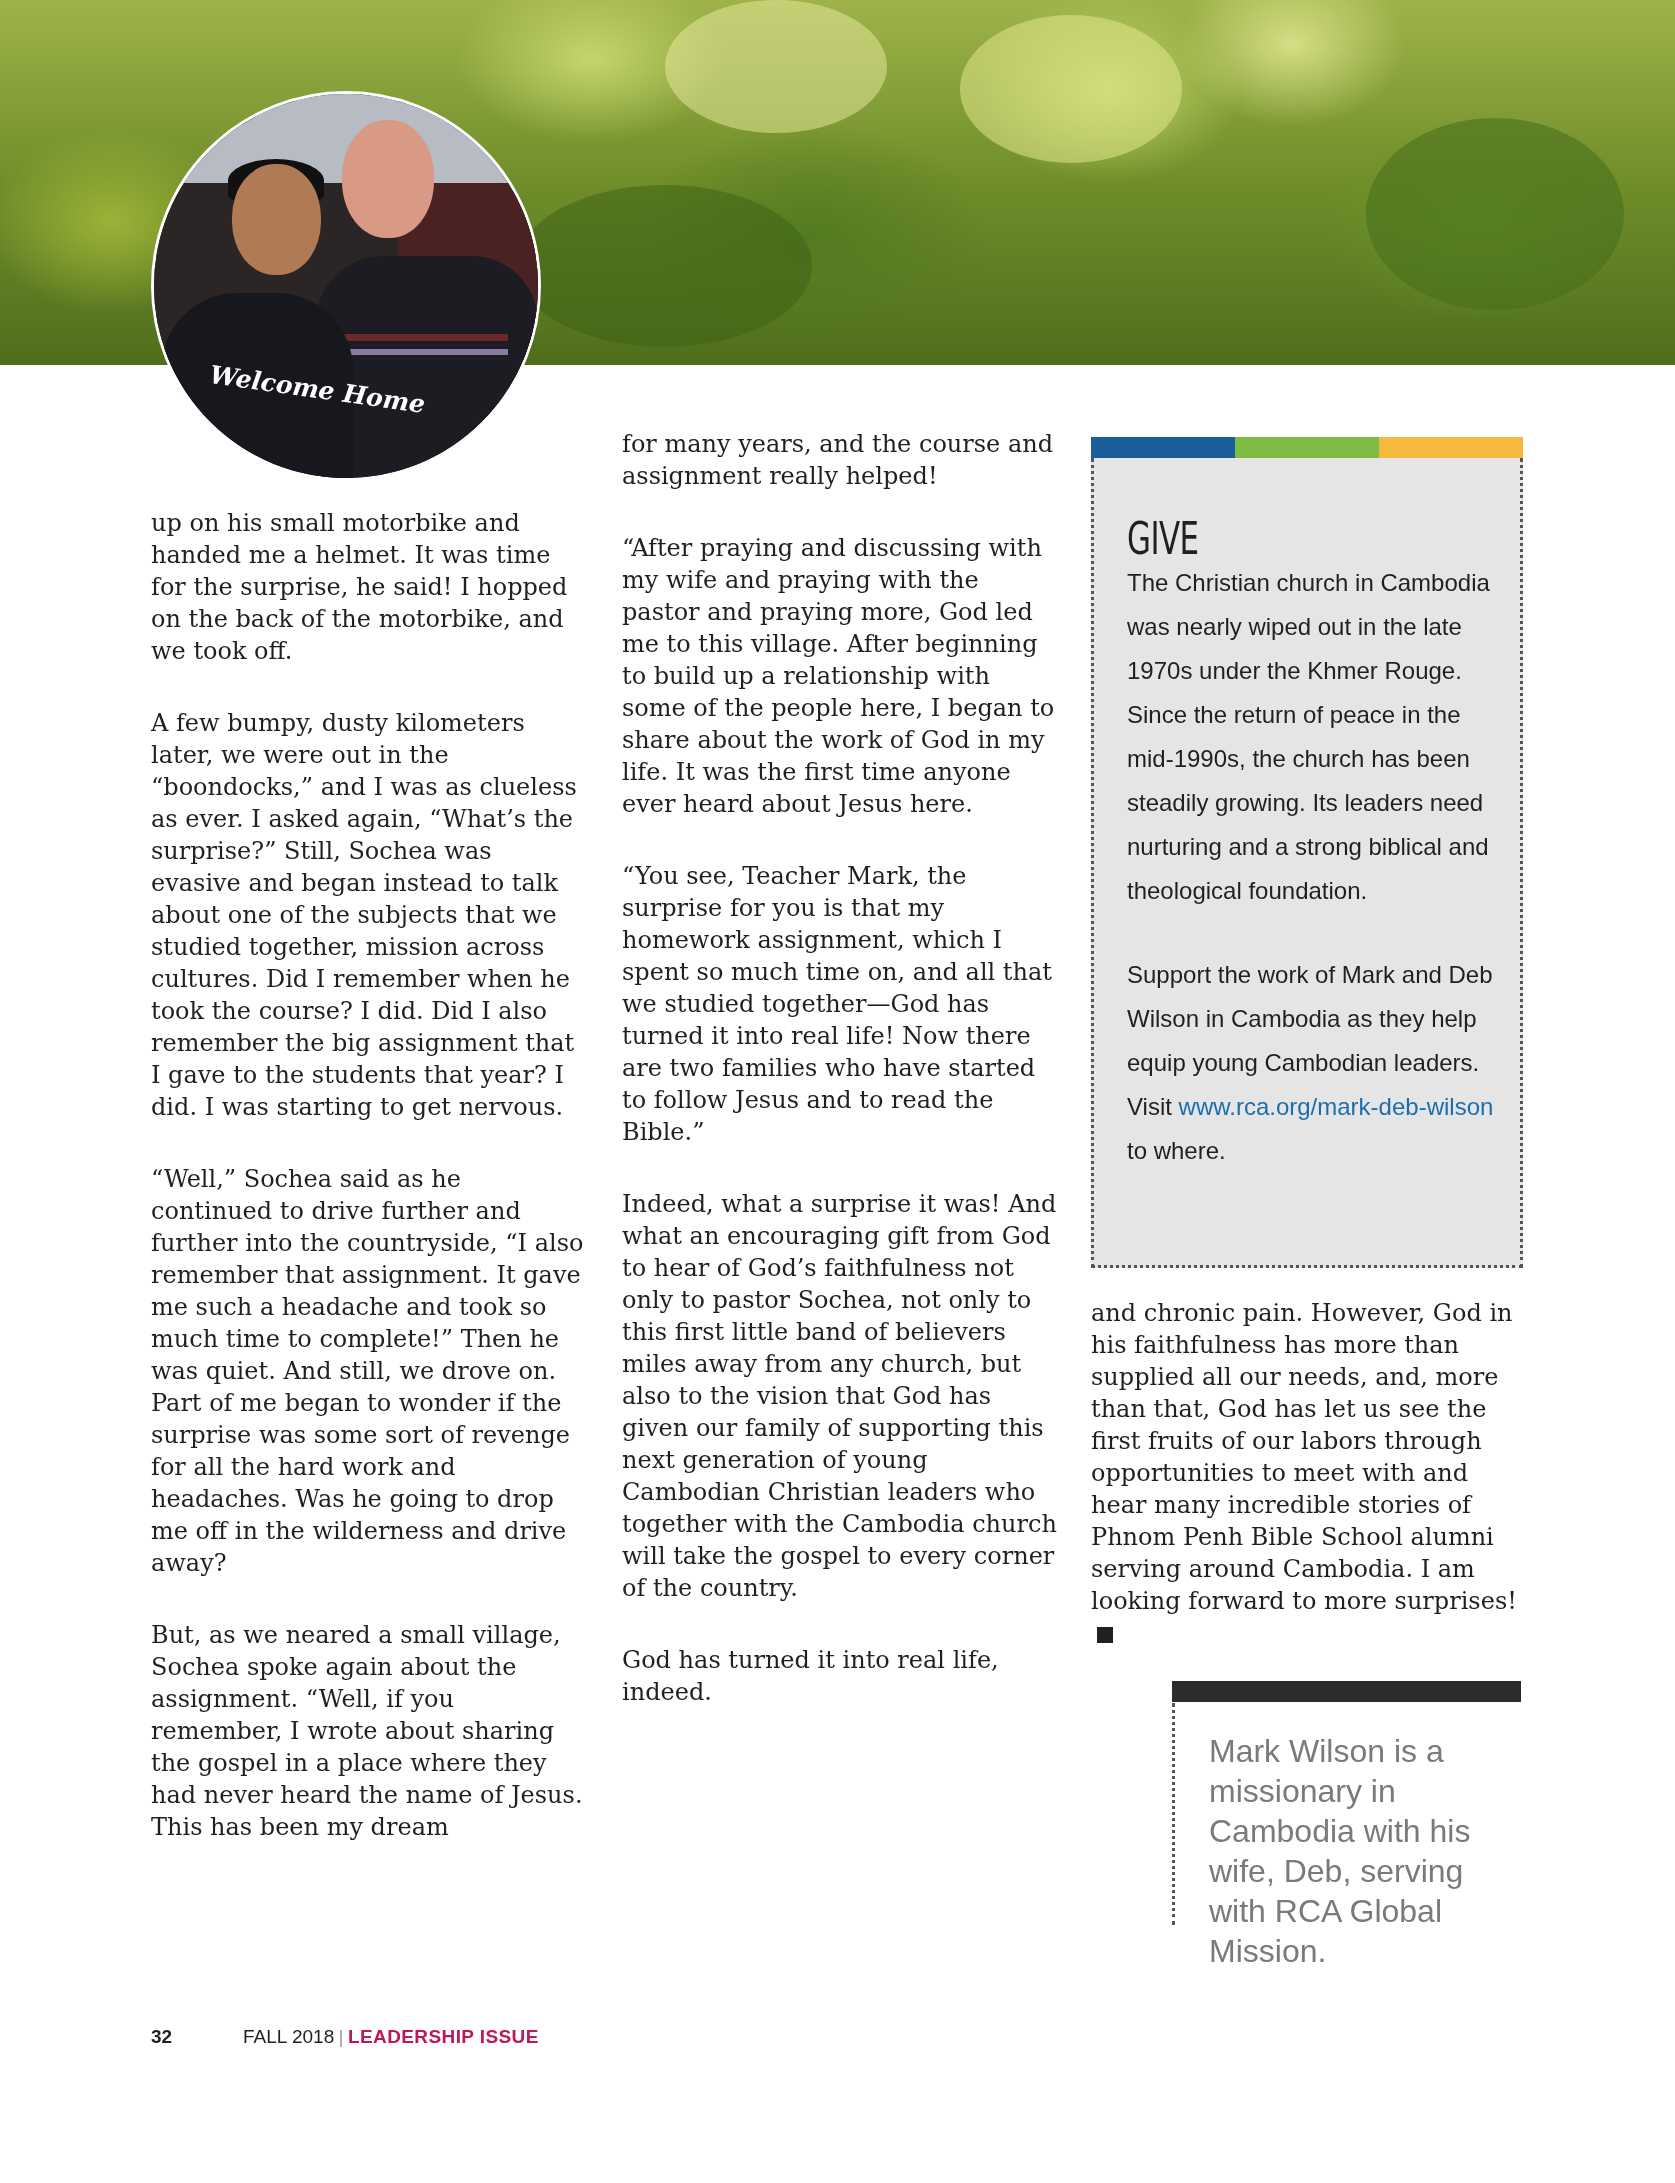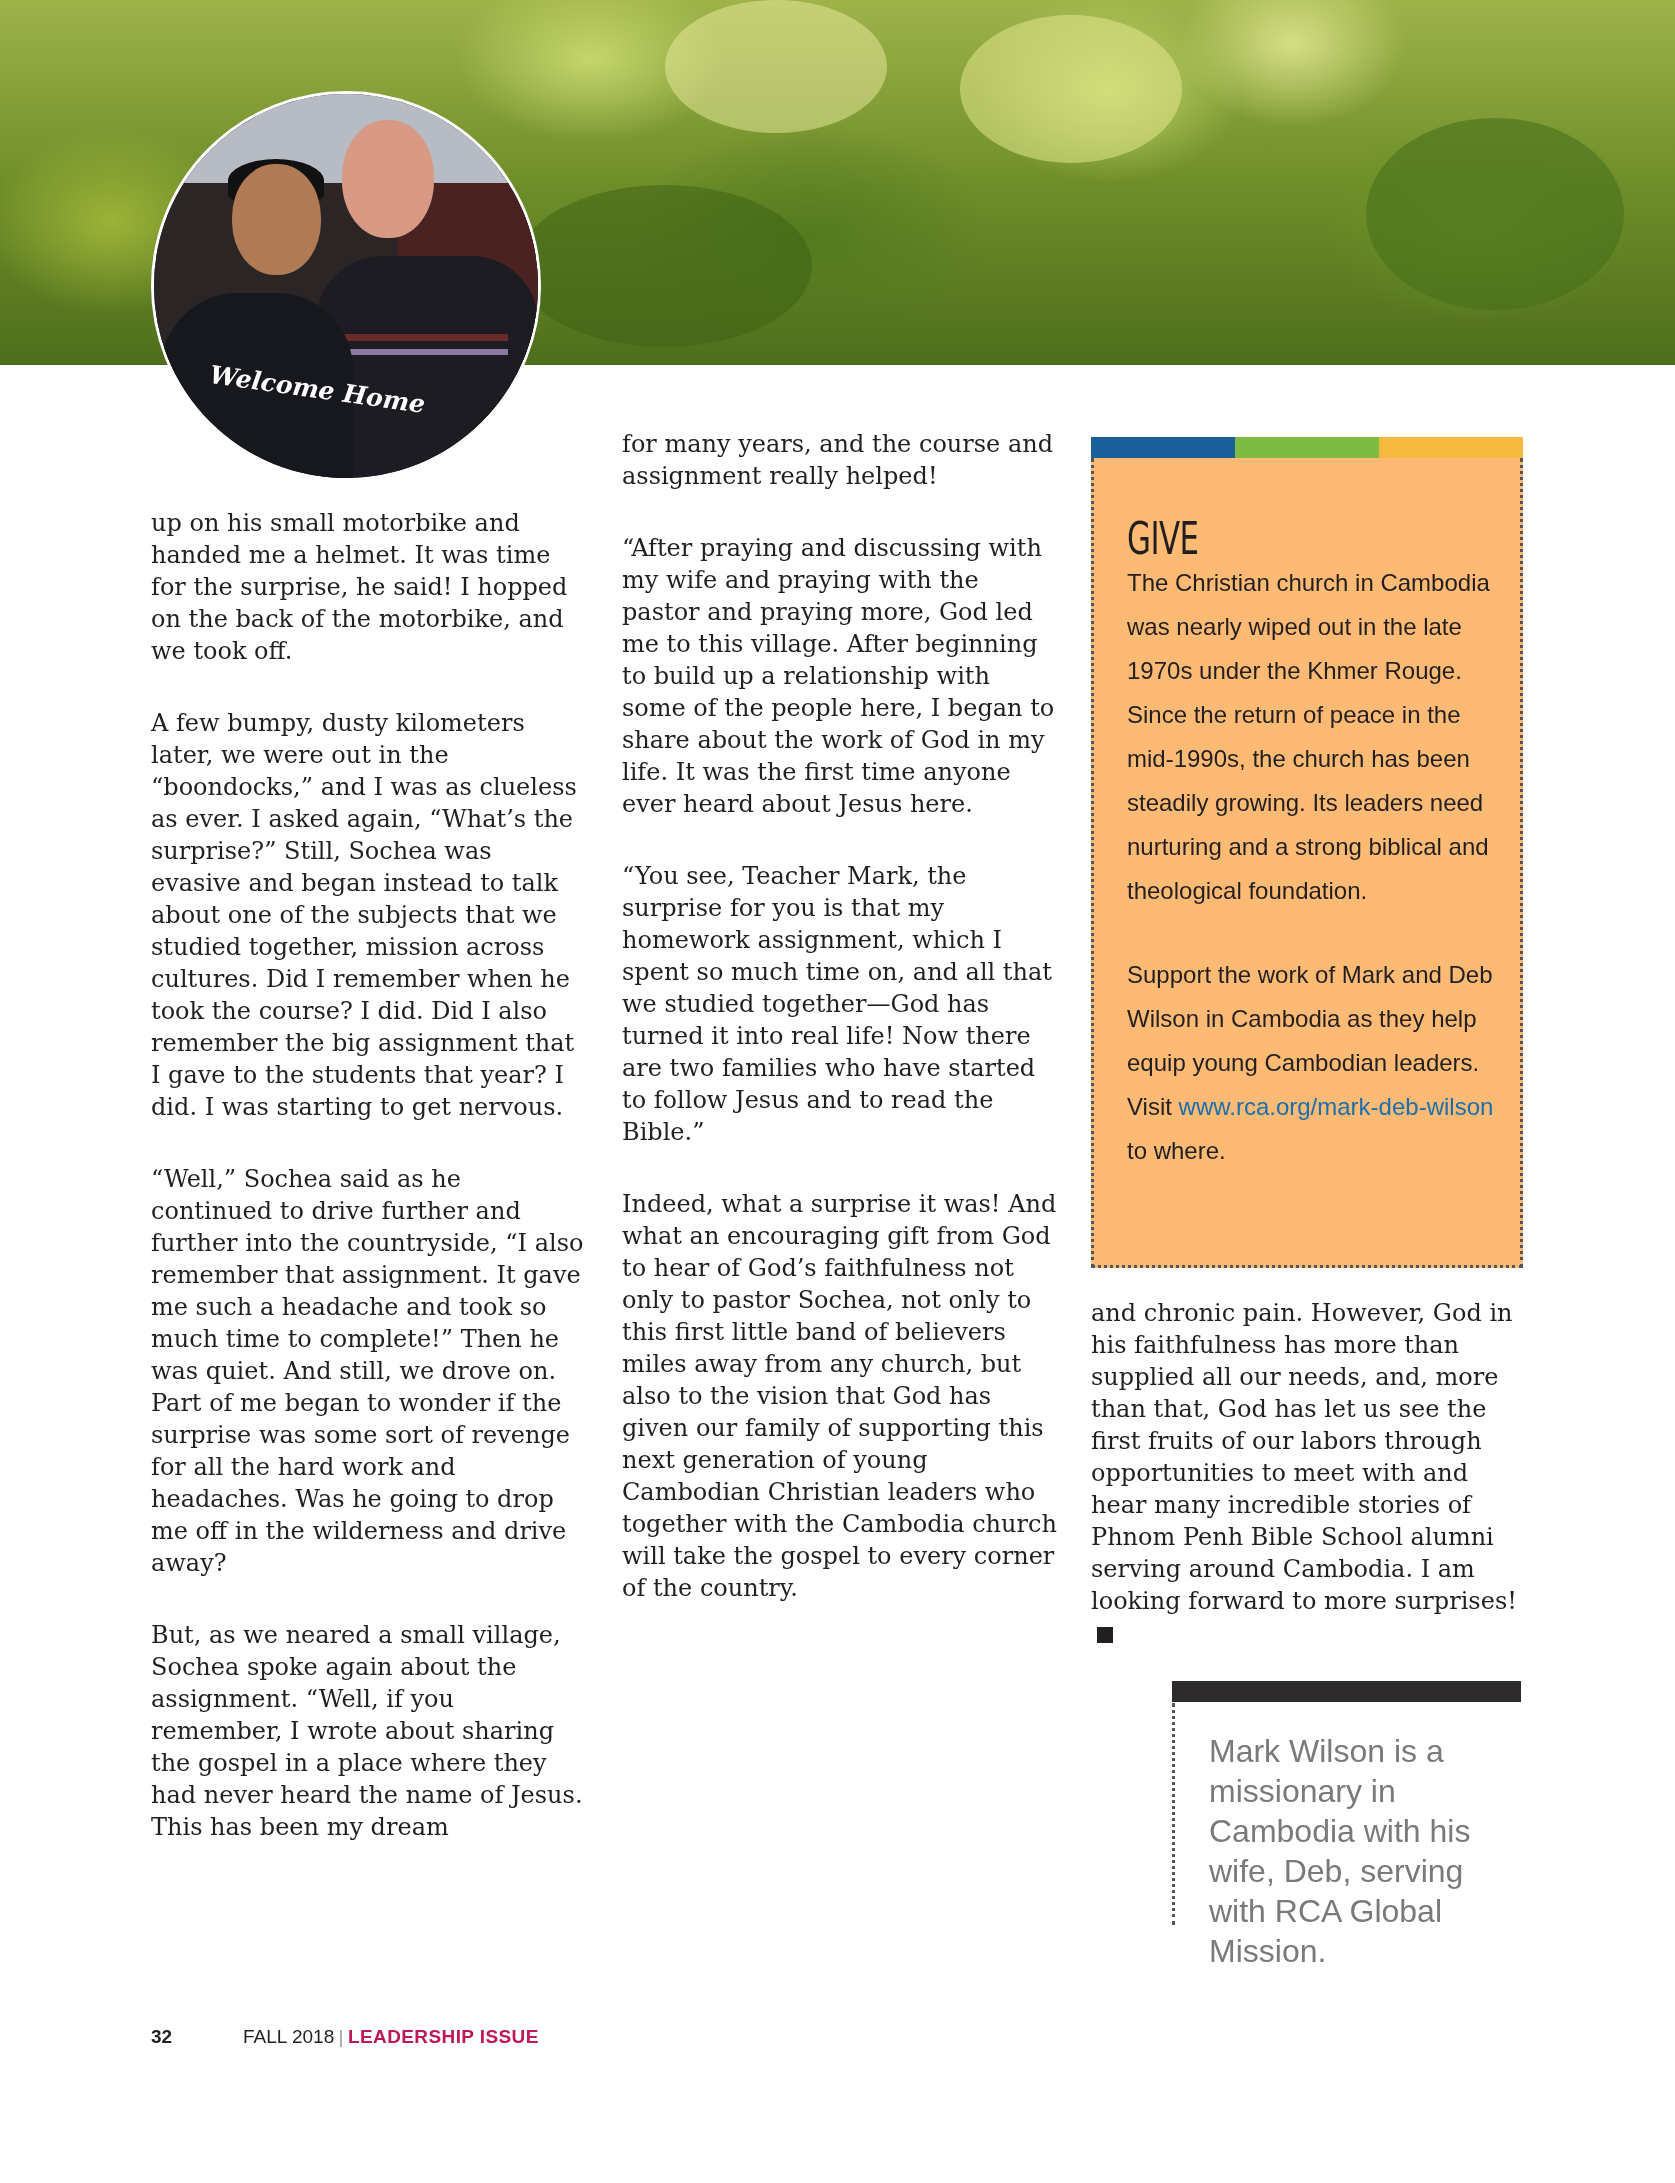--- a/index.html
+++ b/index.html
@@ -28,21 +28,21 @@
   .photo .shirt-text{position:absolute;left:55px;top:281px;color:#fff;font-family:"DejaVu Serif",serif;font-style:italic;font-weight:bold;font-size:25px;transform:rotate(8deg);}
   .col{position:absolute;width:436px;font-size:24px;line-height:32px;}
   .col p{margin:0 0 40px 0;}
   .col p:last-child{margin-bottom:0;}
   #col1{left:151px;top:507px;}
   #col2{left:622px;top:428px;}
   #col3{left:1091px;top:1297px;}
   .give{position:absolute;left:1091px;top:437px;width:432px;height:831px;}
   .give .bars{display:flex;height:20.7px;}
   .give .bars div{flex:1;}
-  .give .box{position:absolute;left:0;top:20.7px;width:432px;height:810px;box-sizing:border-box;background:#fdba74;border-left:3px dotted #555;border-right:3px dotted #555;border-bottom:3px dotted #555;}
+  .give .box{position:absolute;left:0;top:20.7px;width:432px;height:810px;box-sizing:border-box;background:#e5e5e5;border-left:3px dotted #555;border-right:3px dotted #555;border-bottom:3px dotted #555;}
   .give h2{position:absolute;left:33px;top:55px;margin:0;font-family:"DejaVu Sans Condensed","DejaVu Sans",sans-serif;font-weight:normal;font-size:44px;letter-spacing:-0.7px;transform:scaleX(0.78);transform-origin:left;color:#231f20;}
   .give .gtext{position:absolute;left:33px;top:103px;width:384px;font-family:"Liberation Sans",sans-serif;font-size:24px;line-height:44px;color:#231f20;}
   .give .gtext p{margin:0 0 40px 0;}
   .give a{color:#1a6fae;text-decoration:none;}
   .bio{position:absolute;left:1172px;top:1681px;width:349px;height:244px;}
   .bio .bar{height:20.7px;background:#2d2b2c;}
   .bio .dots{position:absolute;left:0;top:22px;height:222px;border-left:3px dotted #555;}
   .bio .btext{position:absolute;left:37px;top:50px;width:310px;font-family:"Liberation Sans",sans-serif;font-size:32px;line-height:40px;color:#7a7a7a;}
   .footer{position:absolute;top:2026px;left:151px;font-family:"Liberation Sans",sans-serif;font-size:19px;color:#231f20;}
   .footer .pg{position:absolute;left:0;top:0;font-weight:bold;}
@@ -80,20 +80,21 @@
   <p>A few bumpy, dusty kilometers later, we were out in the “boondocks,” and I was as clueless as ever. I asked again, “What’s the surprise?” Still, Sochea was evasive and began instead to talk about one of the subjects that we studied together, mission across cultures. Did I remember when he took the course? I did. Did I also remember the big assignment that I gave to the students that year? I did. I was starting to get nervous.</p>
   <p>“Well,” Sochea said as he continued to drive further and further into the countryside, “I also remember that assignment. It gave me such a headache and took so much time to complete!” Then he was quiet. And still, we drove on. Part of me began to wonder if the surprise was some sort of revenge for all the hard work and headaches. Was he going to drop me off in the wilderness and drive away?</p>
   <p>But, as we neared a small village, Sochea spoke again about the assignment. “Well, if you remember, I wrote about sharing the gospel in a place where they had never heard the name of Jesus. This has been my dream</p>
 </div>
 
 <div class="col" id="col2">
   <p>for many years, and the course and assignment really helped!</p>
   <p>“After praying and discussing with my wife and praying with the pastor and praying more, God led me to this village. After beginning to build up a relationship with some of the people here, I began to share about the work of God in my life. It was the first time anyone ever heard about Jesus here.</p>
   <p>“You see, Teacher Mark, the surprise for you is that my homework assignment, which I spent so much time on, and all that we studied together—God has turned it into real life! Now there are two families who have started to follow Jesus and to read the Bible.”</p>
   <p>Indeed, what a surprise it was! And what an encouraging gift from God to hear of God’s faithfulness not only to pastor Sochea, not only to this first little band of believers miles away from any church, but also to the vision that God has given our family of supporting this next generation of young Cambodian Christian leaders who together with the Cambodia church will take the gospel to every corner of the country.</p>
+  <p>God has turned it into real life, indeed.</p>
 </div>
 
 <div class="give">
   <div class="bars">
     <div id="bar0" style="background: rgb(26, 94, 154);"></div>
     <div id="bar1" style="background: rgb(125, 187, 66);"></div>
     <div id="bar2" style="background: rgb(245, 185, 62);"></div>
   </div>
   <div class="box">
     <h2>GIVE</h2>

